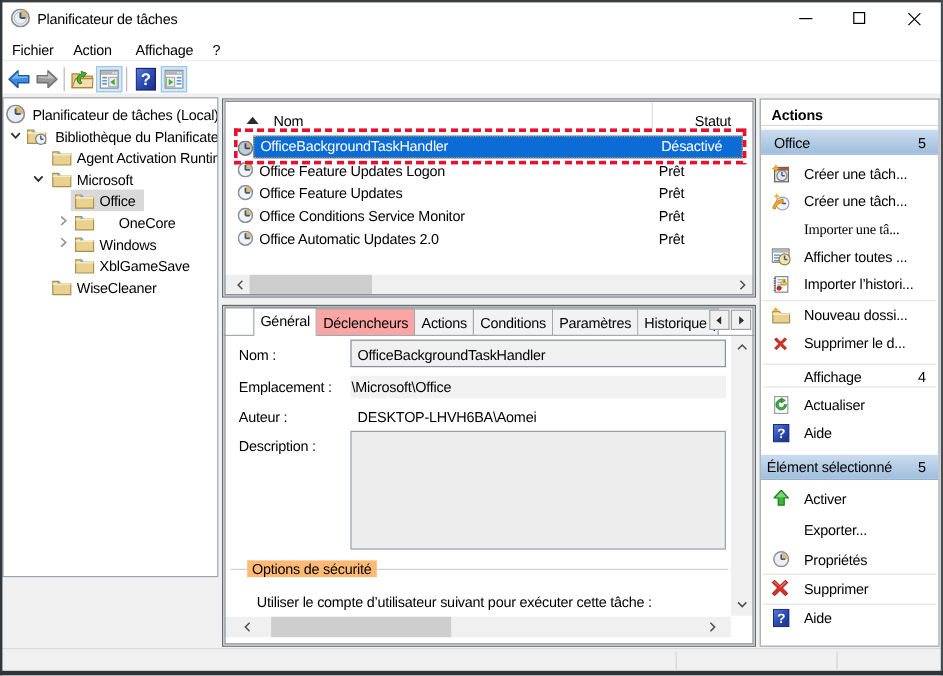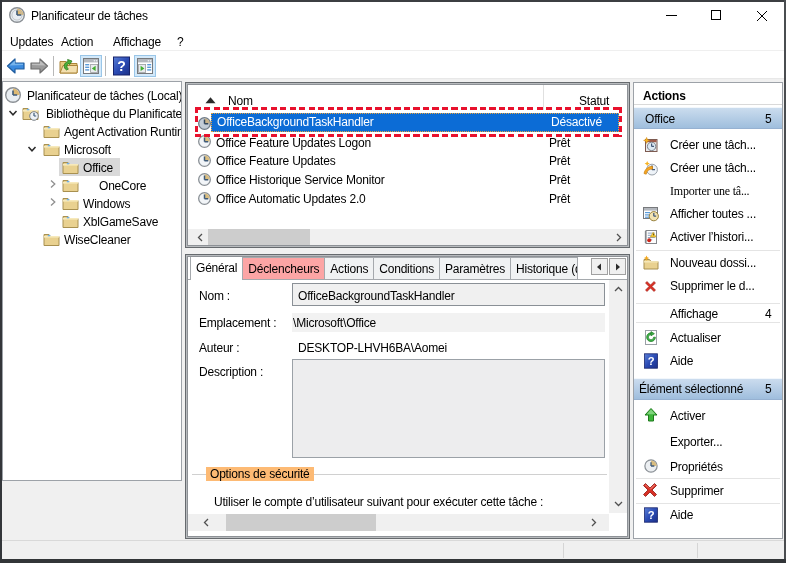--- a/index.html
+++ b/index.html
@@ -27,21 +27,21 @@
 </svg>
 </div>
 <div class="abs txt" style="left:31px;top:9px;">Planificateur de tâches</div>
 
 <div class="abs" style="left:666px;top:15px;width:11px;height:1px;background:#000;"></div>
 <div class="abs" style="left:711px;top:10px;width:10px;height:10px;border:1px solid #000;"></div>
 <svg class="abs" style="left:756px;top:10px;" width="12" height="12" viewBox="0 0 12 12">
     <path d="M1 1 L11 11 M11 1 L1 11" stroke="#000" stroke-width="1"></path>
   </svg>
 
-<div class="abs txt" style="left:10px;top:35px;">Updates</div>
+<div class="abs txt" style="left:10px;top:35px;">Fichier</div>
 <div class="abs txt" style="left:61px;top:35px;">Action</div>
 <div class="abs txt" style="left:113px;top:35px;">Affichage</div>
 <div class="abs txt" style="left:177px;top:35px;">?</div>
 
 <svg class="abs" style="left:6px;top:57px;" width="20" height="18" viewBox="0 0 20 18">
 <path d="M9 2 L9 6 L18 6 L18 12 L9 12 L9 16 L1.5 9 Z" fill="#3b8ade" stroke="#1f5c9e" stroke-width="1.2" stroke-linejoin="round"></path>
 <path d="M9 3.5 L9 6.8 L17 6.8 L17 8 L3.5 8.6 Z" fill="#7db8ec" opacity="0.9"></path>
 </svg>
 
 <svg class="abs" style="left:29px;top:57px;" width="20" height="18" viewBox="0 0 20 18">
@@ -218,21 +218,21 @@
     <path d="M8 8.2 L8 3 M8 8.2 L12.6 8.2" stroke="#3e5a78" stroke-width="1.8" fill="none"></path>
   </svg>
   <div class="abs txt" style="left:30px;top:71px;">Office Feature Updates</div>
   <div class="abs txt" style="left:363px;top:71px;">Prêt</div>
 
   <svg class="abs" style="left:12px;top:90px;" width="13" height="13" viewBox="0 0 16 16">
     <circle cx="8" cy="8" r="7.2" fill="#f2f5f8" stroke="#8a9096" stroke-width="1.6"></circle>
     <path d="M8 8 L8 1.6 A6.4 6.4 0 0 1 14.4 8 Z" fill="#d9bd80"></path>
     <path d="M8 8.2 L8 3 M8 8.2 L12.6 8.2" stroke="#3e5a78" stroke-width="1.8" fill="none"></path>
   </svg>
-  <div class="abs txt" style="left:30px;top:90px;">Office Historique Service Monitor</div>
+  <div class="abs txt" style="left:30px;top:90px;">Office Conditions Service Monitor</div>
   <div class="abs txt" style="left:363px;top:90px;">Prêt</div>
 
   <svg class="abs" style="left:12px;top:109px;" width="13" height="13" viewBox="0 0 16 16">
     <circle cx="8" cy="8" r="7.2" fill="#f2f5f8" stroke="#8a9096" stroke-width="1.6"></circle>
     <path d="M8 8 L8 1.6 A6.4 6.4 0 0 1 14.4 8 Z" fill="#d9bd80"></path>
     <path d="M8 8.2 L8 3 M8 8.2 L12.6 8.2" stroke="#3e5a78" stroke-width="1.8" fill="none"></path>
   </svg>
   <div class="abs txt" style="left:30px;top:109px;">Office Automatic Updates 2.0</div>
   <div class="abs txt" style="left:363px;top:109px;">Prêt</div>
 
@@ -251,21 +251,21 @@
       </svg>
   </div>
   <div class="abs" style="left:0;top:0;width:443px;height:164px;border:1px solid #b8bbbe;"></div>
   <div class="abs" style="left:1px;top:1px;width:441px;height:162px;border:1px solid #8d9196;"></div>
 </div>
 
 <div class="abs" style="left:185px;top:254px;width:445px;height:285px;background:#fff;border:1px solid #666a6e;overflow:hidden;" id="detailpane">
 
   <div class="abs" style="left:0;top:24px;width:443px;height:1px;background:#a5a9ad;"></div>
   <div class="abs" style="left:4px;top:1px;height:24px;display:flex;">
-    <div style="background:#fff;border:1px solid #a5a9ad;border-bottom:none;padding:4px 5px 0 5px;height:24px;">Général</div>
+    <div style="background:#fff;border:1px solid #a5a9ad;border-bottom:none;padding:4px 5px 0 5px;height:24px;margin-left:21px;">Général</div>
     <div style="background:#fca5a5;border:1px solid #a5a9ad;border-left:none;padding:4px 5px 0 5px;height:23px;margin-top:1px;">Déclencheurs</div>
     <div style="background:#f0f2f3;border:1px solid #a5a9ad;border-left:none;padding:4px 5px 0 5px;height:23px;margin-top:1px;">Actions</div>
     <div style="background:#f0f2f3;border:1px solid #a5a9ad;border-left:none;padding:4px 5px 0 5px;height:23px;margin-top:1px;">Conditions</div>
     <div style="background:#f0f2f3;border:1px solid #a5a9ad;border-left:none;padding:4px 5px 0 5px;height:23px;margin-top:1px;">Paramètres</div>
     <div style="background:#f0f2f3;border:1px solid #a5a9ad;border-left:none;padding:4px 5px 0 5px;height:23px;margin-top:1px;white-space:nowrap;overflow:hidden;max-width:67px;">Historique (désactivé)</div>
   </div>
 
   <div class="abs" style="left:405px;top:3px;width:17px;height:17px;background:#f0f0f0;border:1px solid #a0a0a0;"></div>
   <svg class="abs" style="left:410px;top:8px;" width="7" height="8" viewBox="0 0 7 8">
       <path d="M5 0.5 L1 4 L5 7.5 Z" fill="#2b2b2b"></path>
@@ -357,21 +357,21 @@
     <rect x="3" y="1.5" width="10.5" height="13" fill="#fdfdfd" stroke="#85888c" stroke-width="1"></rect>
     <path d="M3.2 3 L1.8 3 M3.2 5 L1.8 5 M3.2 7 L1.8 7 M3.2 9 L1.8 9 M3.2 11 L1.8 11 M3.2 13 L1.8 13" stroke="#4a4f55" stroke-width="1"></path>
     <rect x="4.8" y="3.6" width="7" height="1" fill="#8fa6c0"></rect>
     <rect x="4.8" y="5.8" width="7" height="1" fill="#8fa6c0"></rect>
     <rect x="4.8" y="8" width="7" height="1" fill="#8fa6c0"></rect>
     <rect x="4.8" y="10.2" width="4.4" height="1" fill="#8fa6c0"></rect>
     <circle cx="6.2" cy="11.2" r="2" fill="#cc2418"></circle>
     <path d="M10.2 3.2 L13 8 L7.4 8 Z" fill="#f8cf3a" stroke="#c89a1a" stroke-width="0.6"></path>
     <rect x="10" y="4.6" width="0.9" height="1.8" fill="#5a4a10"></rect>
   </svg>
-  <div class="abs txt" style="left:36px;top:147px;">Activer l’histori...</div>
+  <div class="abs txt" style="left:36px;top:147px;">Importer l’histori...</div>
 
   <div class="abs" style="left:2px;top:167px;width:144px;height:1px;background:#e4e4e4;"></div>
 
   <svg class="abs" style="left:9px;top:172px;" width="16" height="16" viewBox="0 0 16 16">
     <path d="M1 4.5 L6.5 4.5 L8 6.5 L15 6.5 L15 14 L1 14 Z" fill="#e9d190" stroke="#a89050" stroke-width="1"></path>
     <path d="M1 6.8 L15 6.8" stroke="#f7e9bb" stroke-width="1.4"></path>
     <path d="M3.5 0.5 L4.3 2.3 L6.1 3.1 L4.3 3.9 L3.5 5.7 L2.7 3.9 L0.9 3.1 L2.7 2.3 Z" fill="#f4a81d"></path>
   </svg>
   <div class="abs txt" style="left:36px;top:173px;">Nouveau dossi...</div>
 

